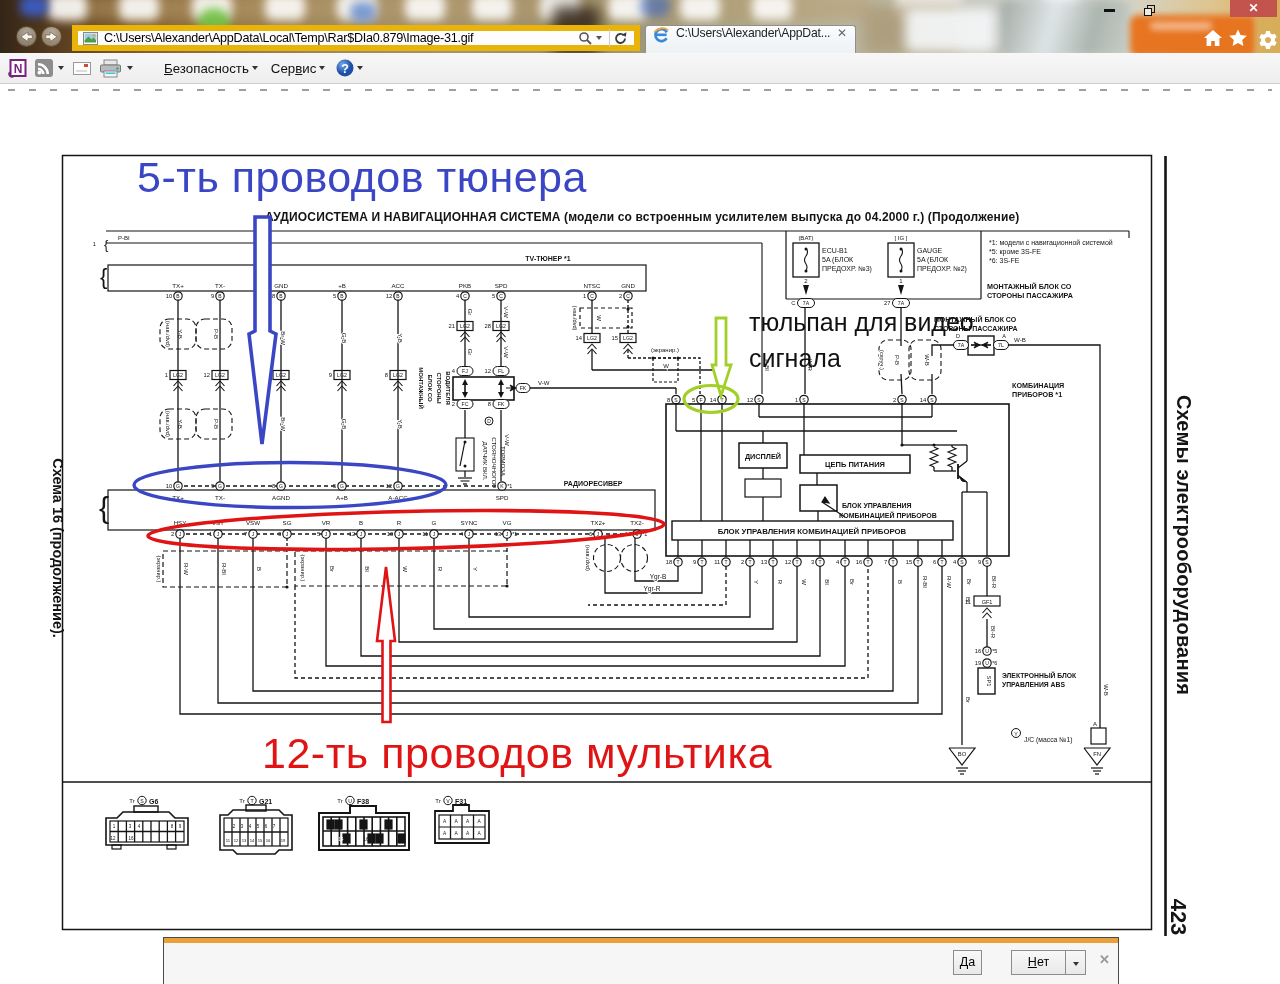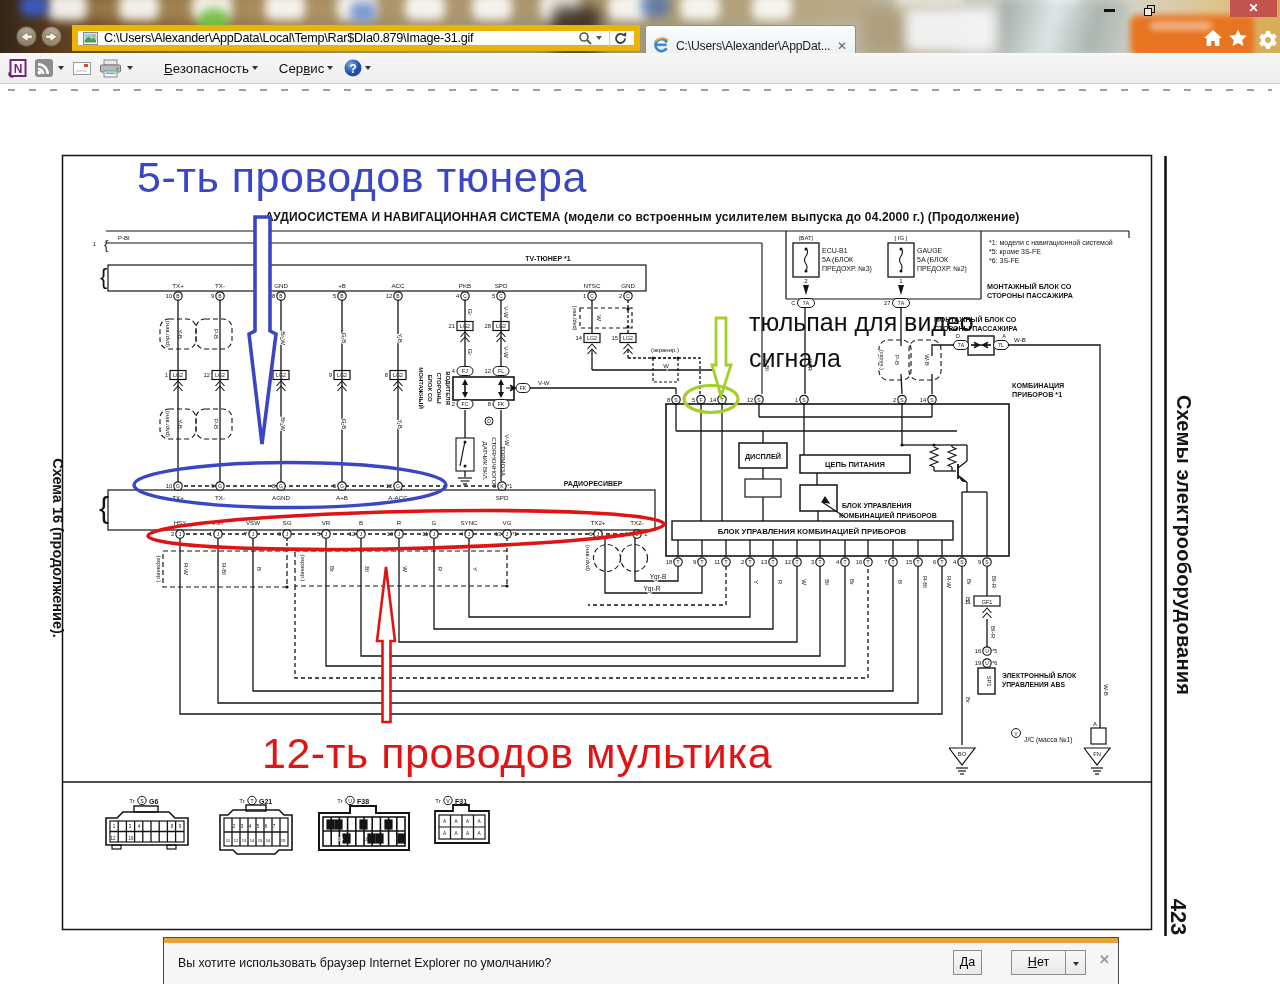--- a/index.html
+++ b/index.html
@@ -1,20 +1,20 @@
 <!DOCTYPE html>
 <html><head><meta charset="utf-8"><style>
 html,body{margin:0;padding:0;width:1280px;height:984px;overflow:hidden;background:#fff;font-family:"Liberation Sans",sans-serif}
 *{box-sizing:border-box}.a{position:absolute}
 #glass{left:0;top:0;width:1280px;height:54px;overflow:hidden;border-bottom:1.5px solid #3d3d3d;
 background:linear-gradient(90deg,#332517 0%,#553a1d 4%,#77562a 9%,#8a6a3a 14%,#977c4e 20%,#9f8a62 27%,#a3926f 35%,#9a9070 44%,#a29a79 52%,#b0a98c 60%,#bdbaa5 68%,#cacdc3 76%,#d0d6d3 83%,#d6d2c0 89%,#dfc38c 95%,#d4aa66 100%)}
 .blob{position:absolute;filter:blur(5px);border-radius:8px}
 .btn-circ{position:absolute;width:21px;height:21px;border-radius:50%;border:1.5px solid rgba(75,65,45,.8);background:radial-gradient(circle at 50% 30%,rgba(252,250,244,.6),rgba(185,172,145,.5));top:26px}
 #addr{left:72px;top:25px;width:568px;height:26px;background:#fdfdfd;border:6px solid #eab308;display:flex;align-items:center}
-#tab{left:645px;top:25px;width:211px;height:28px;background:linear-gradient(#fbfdfe,#edf1f4);border:1px solid #8f8f8f;border-bottom:none;border-radius:3px 3px 0 0;display:flex;align-items:flex-end}
+#tab{left:645px;top:25px;width:211px;height:28px;background:linear-gradient(#fbfdfe,#edf1f4);border:1px solid #8f8f8f;border-bottom:none;border-radius:3px 3px 0 0;display:flex;align-items:flex-start}
 #toolbar{left:0;top:53px;width:1280px;height:31px;background:linear-gradient(#f7f7f7,#eeeeee);border-bottom:1px solid #cfcfcf;display:flex;align-items:center;font-size:13.3px;color:#111}
 #notif{left:163px;top:937px;width:956px;height:47px;background:#f6f6f6;border:1px solid #4a4a4a;border-bottom:none}
 .nbtn{position:absolute;top:12px;height:25px;border:1px solid #8c8c8c;background:linear-gradient(#f8f8f8,#e9e9e9);font-size:12.5px;text-align:center;line-height:23px}
 .caret{display:inline-block;width:0;height:0;border-left:3.6px solid transparent;border-right:3.6px solid transparent;border-top:4.2px solid #333;margin:0 4px}
 </style></head><body>
 <div class="a" id="glass">
 <div class="blob" style="left:55px;top:-4px;width:815px;height:24px;background:#b99d6d;opacity:.5;filter:blur(6px)"></div>
 <div class="blob" style="left:47px;top:-6px;width:40px;height:26px;background:#fff;opacity:0.88"></div>
 <div class="blob" style="left:119px;top:-6px;width:40px;height:26px;background:#fff;opacity:0.88"></div>
 <div class="blob" style="left:192px;top:-6px;width:40px;height:26px;background:#fff;opacity:0.88"></div>
@@ -114,21 +114,21 @@
  <svg width="23" height="19" viewBox="0 0 23 19" style="margin-left:8px">
       <rect x="5" y="1" width="13" height="5" fill="#e8e8e8" stroke="#888"></rect>
       <rect x="1.5" y="6" width="20" height="7" rx="1" fill="#b9babc" stroke="#77787a"></rect>
       <rect x="5" y="12" width="13" height="6" fill="#f4f4f4" stroke="#888"></rect>
       <circle cx="18.5" cy="9.5" r="1.2" fill="#3a6"></circle>
       <rect x="6.5" y="13.5" width="10" height="1.4" fill="#35b8e0"></rect>
     </svg>
  <span class="caret" style="margin-left:5px"></span>
  <span style="margin-left:27px"><u>Б</u>езопасность</span>
     <span class="caret" style="margin-left:3px"></span>
- <span style="margin-left:17px">Сер<u>в</u>ис</span>
+ <span style="margin-left:9px">Сер<u>в</u>ис</span>
     <span class="caret" style="margin-left:3px"></span>
  <svg width="18" height="18" viewBox="0 0 18 18" style="margin-left:7px">
       <circle cx="9" cy="9" r="8.5" fill="url(#hg)"></circle>
       <defs>
         <radialGradient id="hg" cx="0.35" cy="0.3">
           <stop offset="0" stop-color="#7aa8e8"></stop>
           <stop offset="1" stop-color="#1d4fa8"></stop>
         </radialGradient>
       </defs>
       <text x="9" y="13.5" font-size="12.5" font-weight="bold" fill="#fff" text-anchor="middle">?</text>
@@ -772,17 +772,16 @@
 <path d="M255,217 L270,217 L270,331 L276,334 L262,444 L249,334 L255,331 Z" fill="#fff" stroke="#3a46c4" stroke-width="3.6"></path>
 <path d="M386,567 L395,641 L390.5,641 L390.5,722 L382.5,722 L382.5,641 L377,641 Z" fill="#fff" stroke="#e01414" stroke-width="2.6"></path>
 <path d="M716,318 L726,318 L726,365 L731,365 L721,396 L712,365 L716,365 Z" fill="#fff" stroke="#a3d028" stroke-width="2.8"></path>
 <ellipse cx="290" cy="485" rx="156" ry="22.5" fill="none" stroke="#3a46c4" stroke-width="3.4"></ellipse>
 <ellipse cx="406" cy="530" rx="258" ry="18.5" fill="none" stroke="#e01414" stroke-width="3.6" transform="rotate(-1.3 406 530)"></ellipse>
 <ellipse cx="711" cy="399" rx="27" ry="13.5" fill="none" stroke="#a3d028" stroke-width="3.2"></ellipse>
   </svg>
 
 <div class="a" id="notif">
  <div class="a" style="left:0;top:0;width:954px;height:5px;background:#e9a13b"></div>
- <div class="a" style="left:14px;top:18px;font-size:12.3px;color:#111">Вы хотите использовать браузер Internet Explorer по умолчанию?</div>
  <div class="nbtn" style="left:789px;width:29px"><u>Д</u>а</div>
  <div class="nbtn" style="left:847px;width:55px"><u>Н</u>ет</div>
  <div class="nbtn" style="left:901px;width:21px"><span class="caret" style="margin:0"></span></div>
  <div class="a" style="left:935px;top:14px;color:#999;font-size:13px;font-weight:bold">✕</div>
 </div>
 </body></html>

